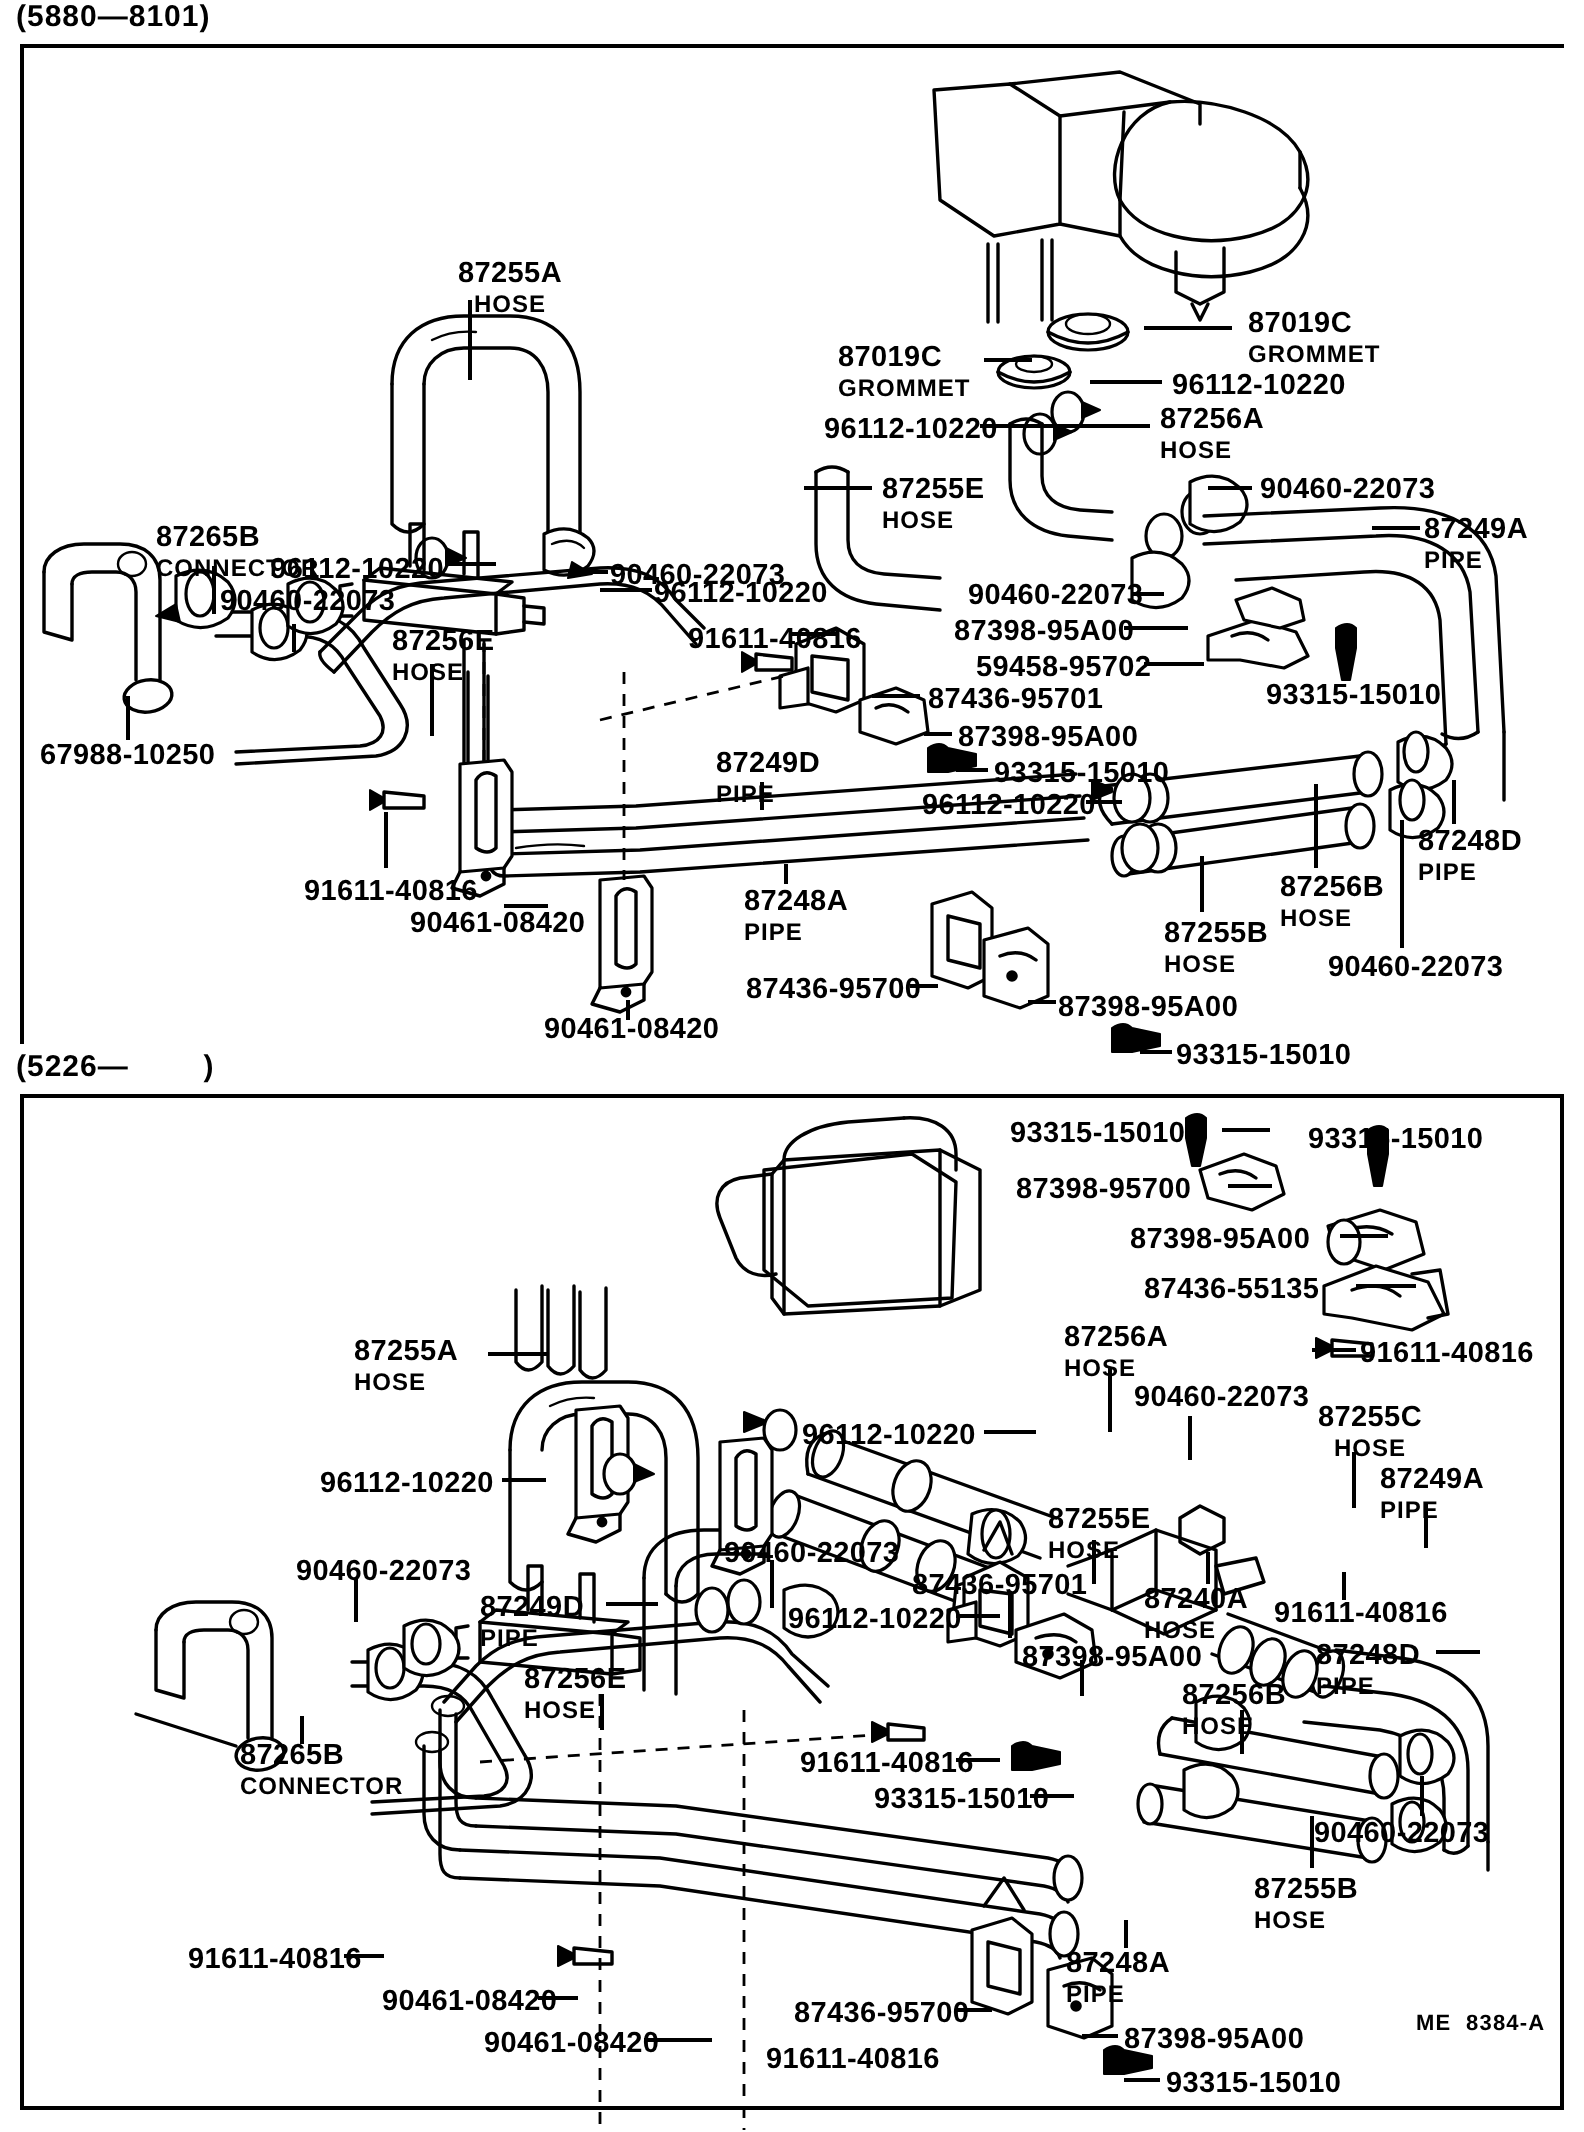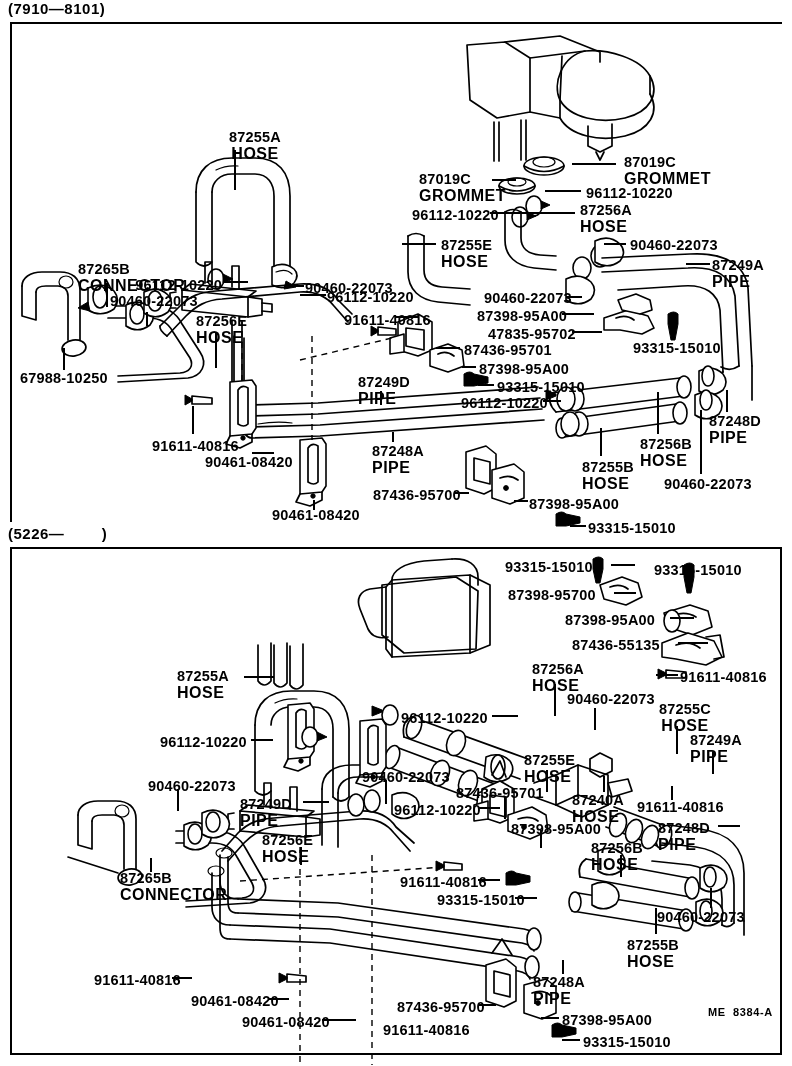--- a/index.html
+++ b/index.html
@@ -25,21 +25,21 @@
   }
   .panel-frame.r{border-right:2px solid #000;}
   .panel-frame.b{border-bottom:2px solid #000;}
 
   
   .lbl{
     position:absolute;white-space:pre;font-weight:700;
     font-size:14.5px;line-height:1.0;letter-spacing:.2px;
   }
   .lbl .sub{
-    display:block;font-size:16px;font-weight:700;
+    display:block;font-size:12px;font-weight:700;
     letter-spacing:.5px;margin-top:1px;
   }
   .lbl.c{text-align:center;transform:translateX(-50%);}
   .lbl.r{text-align:right;transform:translateX(-100%);}
 
   .footer-code{
     position:absolute;font-size:11px;font-weight:700;
     letter-spacing:.6px;white-space:pre;
   }
 
@@ -55,21 +55,21 @@
   .fl{fill:#000;stroke:#000;stroke-width:1;stroke-linejoin:round;}
   .wh{fill:#fff;stroke:#000;stroke-width:1.6;stroke-linejoin:round;}
   .dash{fill:none;stroke:#000;stroke-width:1.4;stroke-dasharray:6 5;}
 </style>
 </head>
 <body>
 
 <div class="page">
 
   <div class="panel" style="top:0;height:525px;">
-    <div class="panel-header">(7910—8101)</div>
+    <div class="panel-header">(5880—8101)</div>
     <div class="panel-frame" style="width:772px;height:500px;"></div>
 
     <svg class="art" width="792" height="525" viewBox="0 0 792 525">
 
       <g>
         <path class="st" d="M467 45 L470 100 L497 118 L530 112 L530 58 L505 42 Z"></path>
         <path class="st" d="M505 42 L560 36 L600 52 L600 62"></path>
         <path class="st" d="M530 58 L585 51"></path>
         <path class="st" d="M530 112 L560 118"></path>
         <path class="st" d="M585 51 C608 49 640 58 650 76 C660 94 650 112 625 118
@@ -642,21 +642,21 @@
       <div class="lbl" style="left: 419px; top: 172px;"><span>87019C</span><span class="sub">GROMMET</span></div>
       <div class="lbl" style="left: 624px; top: 155px;"><span>87019C</span><span class="sub">GROMMET</span></div>
       <div class="lbl" style="left: 586px; top: 186px;"><span>96112-10220</span></div>
       <div class="lbl" style="left: 412px; top: 208px;"><span>96112-10220</span></div>
       <div class="lbl" style="left: 580px; top: 203px;"><span>87256A</span><span class="sub">HOSE</span></div>
       <div class="lbl" style="left: 441px; top: 238px;"><span>87255E</span><span class="sub">HOSE</span></div>
       <div class="lbl" style="left: 630px; top: 238px;"><span>90460-22073</span></div>
       <div class="lbl" style="left: 712px; top: 258px;"><span>87249A</span><span class="sub">PIPE</span></div>
       <div class="lbl" style="left: 484px; top: 291px;"><span>90460-22073</span></div>
       <div class="lbl" style="left: 477px; top: 309px;"><span>87398-95A00</span></div>
-      <div class="lbl" style="left: 488px; top: 327px;"><span>47835-95702</span></div>
+      <div class="lbl" style="left: 488px; top: 327px;"><span>59458-95702</span></div>
       <div class="lbl" style="left: 633px; top: 341px;"><span>93315-15010</span></div>
       <div class="lbl" style="left: 464px; top: 343px;"><span>87436-95701</span></div>
       <div class="lbl" style="left: 479px; top: 362px;"><span>87398-95A00</span></div>
       <div class="lbl" style="left: 497px; top: 380px;"><span>93315-15010</span></div>
       <div class="lbl" style="left: 461px; top: 396px;"><span>96112-10220</span></div>
       <div class="lbl" style="left: 358px; top: 375px;"><span>87249D</span><span class="sub">PIPE</span></div>
       <div class="lbl" style="left: 372px; top: 444px;"><span>87248A</span><span class="sub">PIPE</span></div>
       <div class="lbl" style="left: 373px; top: 488px;"><span>87436-95700</span></div>
       <div class="lbl" style="left: 529px; top: 497px;"><span>87398-95A00</span></div>
       <div class="lbl" style="left: 588px; top: 521px;"><span>93315-15010</span></div>

